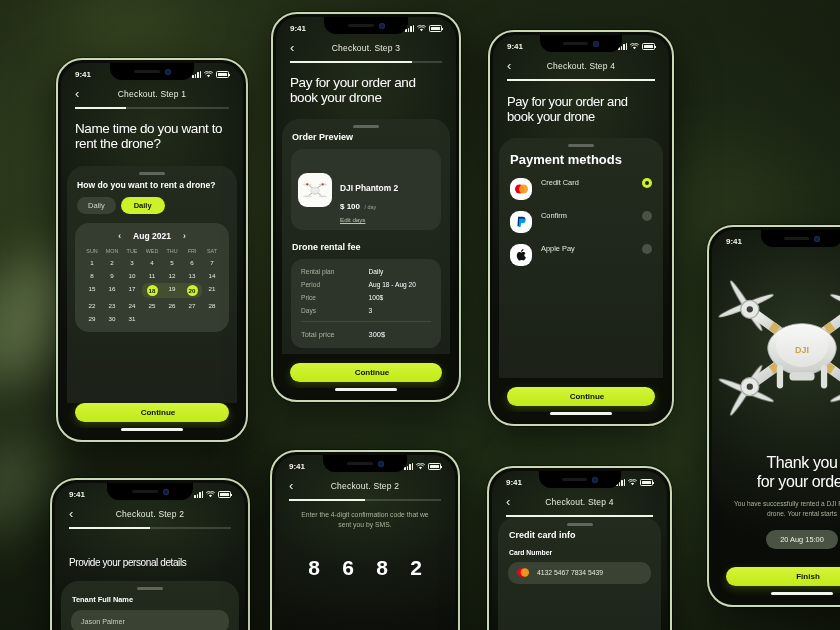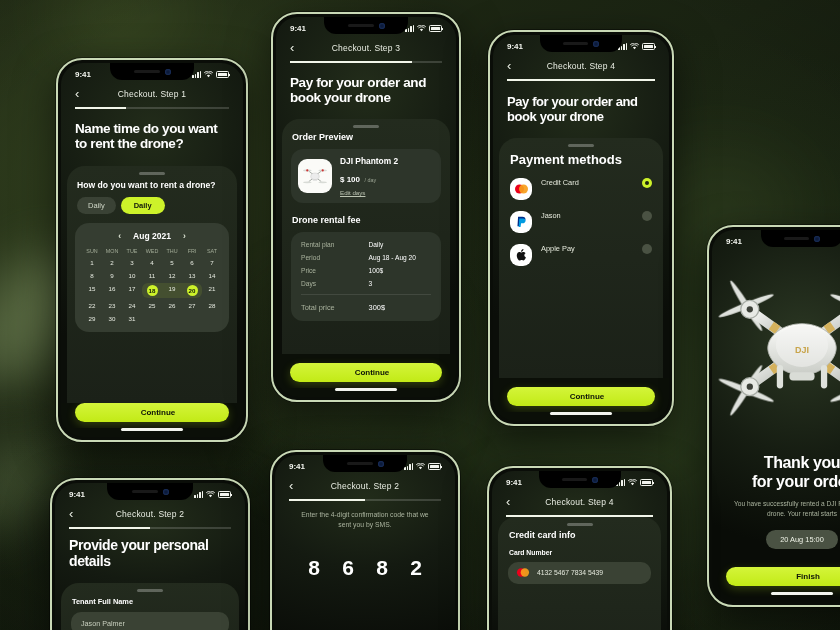--- a/index.html
+++ b/index.html
@@ -73,21 +73,21 @@
   .batt { border:1px solid #f3f5ef; border-radius:1.5px; position:relative; }
   .batt::after { content:''; position:absolute; inset:1px; background:#f3f5ef; border-radius:.5px; }
   .batt .nub { position:absolute; right:-2px; top:30%; width:1px; height:40%; background:#f3f5ef; }
 
   .navbar { display:flex; align-items:center; position:relative; flex:0 0 auto; }
   .back { color:#e8ece2; cursor:pointer; line-height:1; }
   .navtitle { position:absolute; left:0; right:0; text-align:center; color:#e9ede3; letter-spacing:.2px; }
   .progress { background:rgba(255,255,255,.16); position:relative; flex:0 0 auto; }
   .progress i { display:block; height:100%; background:#f2f6ea; }
 
-  .h1 { color:#fff; font-weight:bold; letter-spacing:-.4px; line-height:1.18; }
+  .h1 { color:#fff; font-weight:normal; letter-spacing:-.4px; line-height:1.18; }
   .sheet {
     background:linear-gradient(180deg,#232b1e 0%,#1b2118 100%);
     border-radius:18px 18px 0 0;
     position:relative; flex:1 1 auto; overflow:hidden;
   }
   .grabber {
     position:absolute; top:6px; left:50%; transform:translateX(-50%);
     width:26px; height:3px; background:rgba(255,255,255,.28); border-radius:2px;
   }
   .sec-title { color:#fff; font-weight:bold; }
@@ -338,21 +338,21 @@
                 <ellipse cx="31" cy="12" rx="6" ry="1.3"></ellipse>
               <ellipse cx="9" cy="29" rx="6" ry="1.3"></ellipse>
                 <ellipse cx="31" cy="29" rx="6" ry="1.3"></ellipse>
               </g>
             <ellipse cx="20" cy="20.5" rx="6" ry="4.6" fill="#ececec" stroke="#bdbdbd" stroke-width=".6"></ellipse>
             <circle cx="9" cy="12" r="1.6" fill="#c33"></circle>
               <circle cx="31" cy="12" r="1.6" fill="#c33"></circle>
             <rect x="17" y="25" width="6" height="1.6" rx=".8" fill="#cfcfcf"></rect>
           </svg>
         </div>
-        <div style="flex:1 1 auto;">
+        <div style="flex:1 1 auto;margin-top:27px;">
           <div style="color:#fff;font-weight:bold;font-size:8.4px;">DJI Phantom 2</div>
           <div style="margin-top:2px;">
             <span style="color:#fff;font-weight:bold;font-size:8px;">$ 100</span>
             <span style="color:#9ba493;font-size:5.4px;">/ day</span>
           </div>
           <div style="color:#bcc4b2;font-size:6.2px;text-decoration:underline;margin-top:3px;">Edit days</div>
         </div>
       </div>
 
       <div class="sec-title" style="font-size:9px;padding:12px 10px 7px;">Drone rental fee</div>
@@ -447,21 +447,21 @@
           </span>
       </div>
 
       <div class="pmrow" style="padding:0 11px 11px;gap:9px;">
         <span class="pmicon" style="width:22px;height:22px;">
           <svg width="11" height="13" viewBox="0 0 16 19">
               <path d="M3 1h6.2c3.2 0 5 1.6 4.5 4.4-.5 2.8-2.6 4.3-5.6 4.3H6.2L5.3 15H2.1Z" fill="#002c8a"></path>
               <path d="M4.7 3.6h5.6c2.6 0 4 1.3 3.6 3.6-.4 2.3-2.1 3.5-4.6 3.5H7.4L6.6 16H3.9Z" fill="#009be1"></path>
             </svg>
         </span>
-        <span class="pmname" style="font-size:7.4px;">Jason</span>
+        <span class="pmname" style="font-size:7.4px;">Confirm</span>
         <span class="radio" style="width:10px;height:10px;"></span>
       </div>
 
       <div class="pmrow" style="padding:0 11px 11px;gap:9px;">
         <span class="pmicon" style="width:22px;height:22px;">
           <svg width="10" height="12" viewBox="0 0 14 17">
               <path d="M9.6 2.6c.6-.7 1-1.7.9-2.6-.9 0-2 .6-2.6 1.3-.6.7-1 1.7-.9 2.6 1 .1 2-.6 2.6-1.3Zm2.1 6.5c0-2 1.6-3 1.7-3.1-.9-1.4-2.4-1.6-2.9-1.6-1.2-.1-2.4.7-3 .7-.6 0-1.6-.7-2.6-.7-1.3 0-2.6.8-3.2 2-1.4 2.4-.4 6 1 8 .7 1 1.5 2.1 2.5 2 1-.1 1.4-.7 2.6-.7 1.2 0 1.6.7 2.6.6 1.1 0 1.8-1 2.4-2 .8-1.1 1.1-2.3 1.1-2.3s-2.2-.9-2.2-3Z" fill="#111"></path>
             </svg>
         </span>
         <span class="pmname" style="font-size:7.4px;">Apple Pay</span>
@@ -603,21 +603,21 @@
     </div>
 
     <div class="navbar" style="padding:5px 14px 7px;">
       <span class="back" style="font-size:13px;">‹</span>
       <span class="navtitle" style="font-size:8.5px;">Checkout. Step 2</span>
     </div>
     <div class="progress" style="height:1.5px;margin:0 14px;">
       <i style="width:50%"></i>
     </div>
 
-    <div class="h1" style="font-size:14px;padding:8px 14px 13px;">Provide your personal details</div>
+    <div class="h1" style="font-size:10px;padding:28px 14px 13px;">Provide your personal details</div>
 
     <div class="sheet" style="margin:0 6px;">
       <div class="grabber"></div>
       <div class="field-label" style="font-size:7.4px;padding:14px 11px 6px;">Tenant Full Name</div>
       <div class="field" style="margin:0 10px;height:23px;padding:0 10px;font-size:7.2px;">
         <span>Jason Palmer</span>
       </div>
     </div>
   </div>
 </div>

